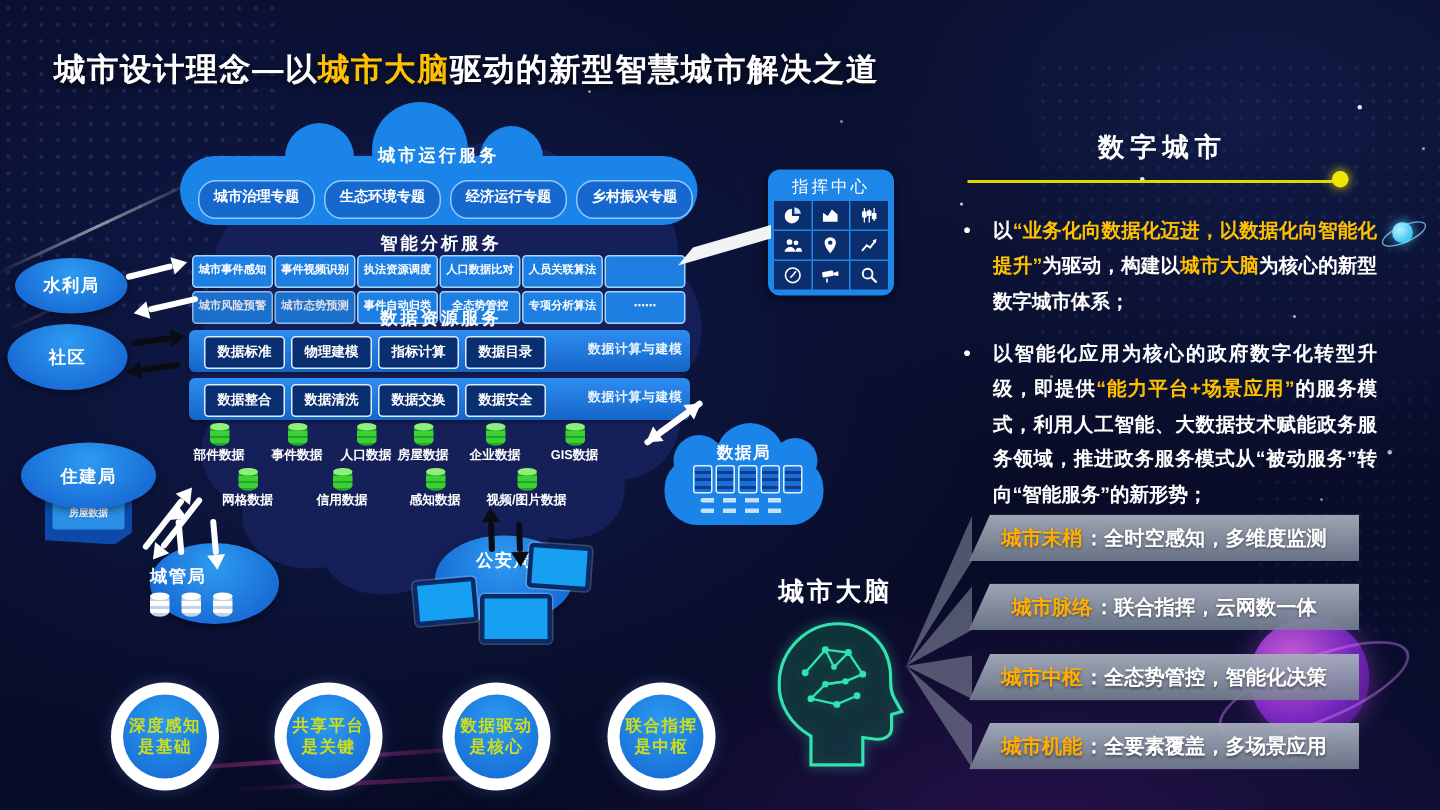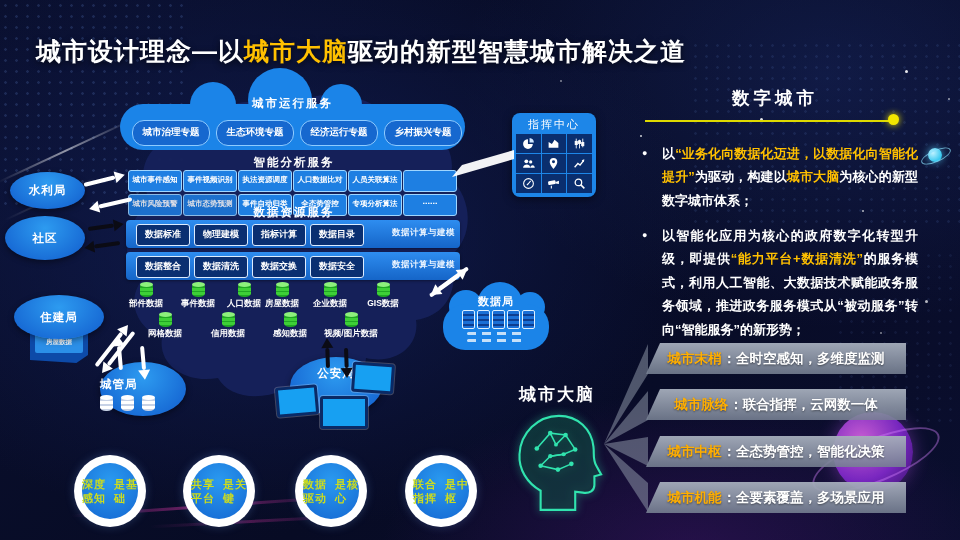--- a/index.html
+++ b/index.html
@@ -9,21 +9,21 @@
  radial-gradient(ellipse 620px 420px at 28% 44%, #101b4d 0%, rgba(16,27,77,0) 70%),
  radial-gradient(ellipse 520px 360px at 86% 14%, rgba(36,58,138,.32) 0%, rgba(0,0,0,0) 70%),
  radial-gradient(ellipse 430px 220px at 72% 102%, rgba(80,22,120,.40) 0%, rgba(0,0,0,0) 72%),
  linear-gradient(135deg,#0a1030 0%,#070b24 55%,#0a0e2e 100%)}
 .abs{position:absolute}
 .dots{position:absolute;background-image:radial-gradient(circle, rgba(110,150,230,.33) 1px, transparent 1.6px);background-size:11px 11px}
 .star{position:absolute;border-radius:50%;background:#fff}
 .streak{position:absolute;height:2px;background:linear-gradient(90deg,transparent,rgba(255,255,255,.55),transparent)}
 .mstreak{position:absolute;height:3px;background:linear-gradient(90deg,transparent,rgba(225,55,170,.5),transparent)}
 
-#title{position:absolute;left:36px;top:18px;font-size:25px;font-weight:bold;letter-spacing:1px;text-shadow:0 2px 6px rgba(0,0,0,.7);white-space:nowrap}
+#title{position:absolute;left:36px;top:18px;font-size:21px;font-weight:bold;letter-spacing:1px;text-shadow:0 2px 6px rgba(0,0,0,.7);white-space:nowrap}
 #title .hl{color:#ffc000}
 
 .rbox{position:absolute;background:#1668cf;border:1px solid #8ecbff;border-radius:12px;color:#fff;font-size:9.5px;font-weight:bold;line-height:22px;text-align:center}
 .abox{position:absolute;background:#1e7fe2;border:1px solid #9fd6ff;border-radius:3px;color:#fff;font-size:7.5px;font-weight:bold;line-height:18px;text-align:center;overflow:hidden}
 .dbox{position:absolute;background:#0a2f71;border:1px solid #dcecff;border-radius:3px;color:#fff;font-size:9px;font-weight:bold;line-height:18px;text-align:center}
 .sect-title{position:absolute;left:0;right:0;text-align:center;font-size:11.5px;font-weight:bold;letter-spacing:2px;color:#fff}
 .band{position:absolute;left:0;width:334px;height:28px;background:linear-gradient(180deg,#2e8df0,#1565c8);border-radius:4px;box-shadow:0 1px 3px rgba(0,0,0,.4)}
 .band .blabel{position:absolute;right:5px;top:7px;font-size:8.5px;font-weight:bold;color:#eaf4ff;letter-spacing:.5px}
 
 .ds{position:absolute;text-align:center;color:#fff;font-size:8.5px;font-weight:bold}
@@ -36,21 +36,21 @@
 .node.top{align-items:flex-start;padding-top:9px;box-sizing:border-box}
 .mon{position:absolute;width:36px;height:24px;background:#17a0f2;border:3px solid #0a2a66;border-radius:3px;box-shadow:0 0 0 1px rgba(255,255,255,.22)}
 .rack{width:11px;height:17px;border:1px solid #dff0ff;border-radius:2px;background:repeating-linear-gradient(180deg,#1a6fd6 0 3px,#0d3d8f 3px 5px)}
 
 .ar{position:absolute;height:4px;background:#fff;transform-origin:0 50%;border-radius:2px;z-index:6}
 .ar::after{content:"";position:absolute;left:100%;top:50%;transform:translateY(-50%);width:0;height:0;border:6px solid transparent;border-left:10px solid #fff}
 .ar.bk{background:#0b0b14}
 .ar.bk::after{border-left-color:#0b0b14}
 
 .pr{position:absolute;top:455px;width:72px;height:72px;border-radius:50%;background:#fff;display:flex;align-items:center;justify-content:center;box-shadow:0 0 10px rgba(120,170,255,.25);z-index:5}
-.pr .in{width:56px;height:56px;border-radius:50%;background:radial-gradient(circle at 50% 32%,#2a9af0,#1467d2);display:flex;flex-direction:row;align-items:center;justify-content:center;color:#ccdc1e;font-size:11px;font-weight:bold;line-height:1.3;letter-spacing:1px}
+.pr .in{width:56px;height:56px;border-radius:50%;background:radial-gradient(circle at 50% 32%,#2a9af0,#1467d2);display:flex;flex-direction:column;align-items:center;justify-content:center;color:#ccdc1e;font-size:11px;font-weight:bold;line-height:1.3;letter-spacing:1px}
 
 #command{position:absolute;left:512px;top:113px;width:84px;height:84px;background:#1d86e8;border-radius:8px;box-shadow:0 2px 8px rgba(0,0,0,.5);z-index:5}
 #command .ct{position:absolute;left:0;right:0;top:4px;text-align:center;font-size:11px;font-weight:normal;letter-spacing:2px}
 #command .grid{position:absolute;left:4px;right:4px;top:21px;bottom:4px;display:grid;grid-template-columns:1fr 1fr 1fr;grid-template-rows:1fr 1fr 1fr;gap:1px}
 #command .cell{background:#0a2e6e;display:flex;align-items:center;justify-content:center}
 #command svg{width:13px;height:13px}
 
 .bump{position:absolute;border-radius:50%;background:#1b84e8}
 
 #phead{position:absolute;left:645px;top:86px;width:260px;text-align:center;font-size:17.5px;font-weight:bold;letter-spacing:4px}
@@ -336,21 +336,21 @@
   <div id="phead">数字城市</div>
   <div id="pline"></div>
   <div id="pdot"></div>
 
   <div class="bullet" style="top:142px">
     <div class="mk">●</div>
     <div class="tx"><span class="y" style="color:#fff">以</span><span class="y">“业务化向数据化迈进，以数据化向智能化提升”</span><span>为驱动，构建以</span><span class="y">城市大脑</span><span>为核心的新型数字城市体系；</span></div>
   </div>
   <div class="bullet" style="top:224px">
     <div class="mk">●</div>
-    <div class="tx"><span>以智能化应用为核心的政府数字化转型升级，即提供</span><span class="y">“能力平台+数据清洗”</span><span>的服务模式，利用人工智能、大数据技术赋能政务服务领域，推进政务服务模式从“被动服务”转向“智能服务”的新形势；</span></div>
+    <div class="tx"><span>以智能化应用为核心的政府数字化转型升级，即提供</span><span class="y">“能力平台+场景应用”</span><span>的服务模式，利用人工智能、大数据技术赋能政务服务领域，推进政务服务模式从“被动服务”转向“智能服务”的新形势；</span></div>
   </div>
 
   <svg class="abs" style="left:598px;top:332px;width:56px;height:186px;z-index:3" viewBox="0 0 56 186">
     <polygon points="6,112 50,12 50,42" fill="rgba(150,160,176,.5)"></polygon>
     <polygon points="6,112 50,59 50,88" fill="rgba(150,160,176,.5)"></polygon>
     <polygon points="6,112 50,105 50,134" fill="rgba(150,160,176,.5)"></polygon>
     <polygon points="6,112 50,151 50,180" fill="rgba(150,160,176,.5)"></polygon>
   </svg>
 
   <div class="bar" style="top:343px">

